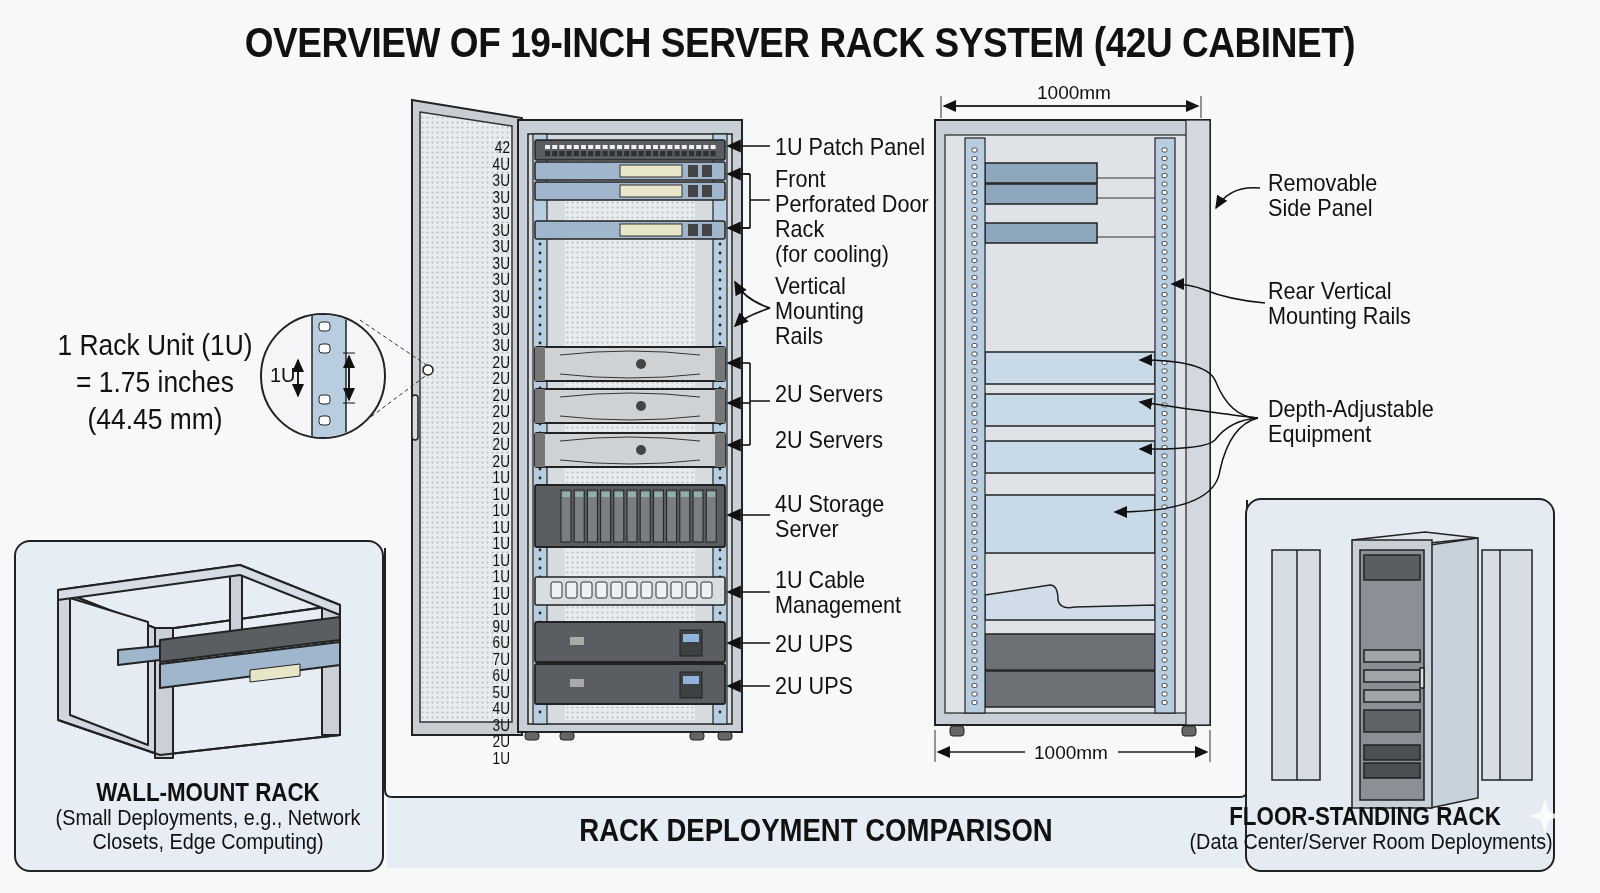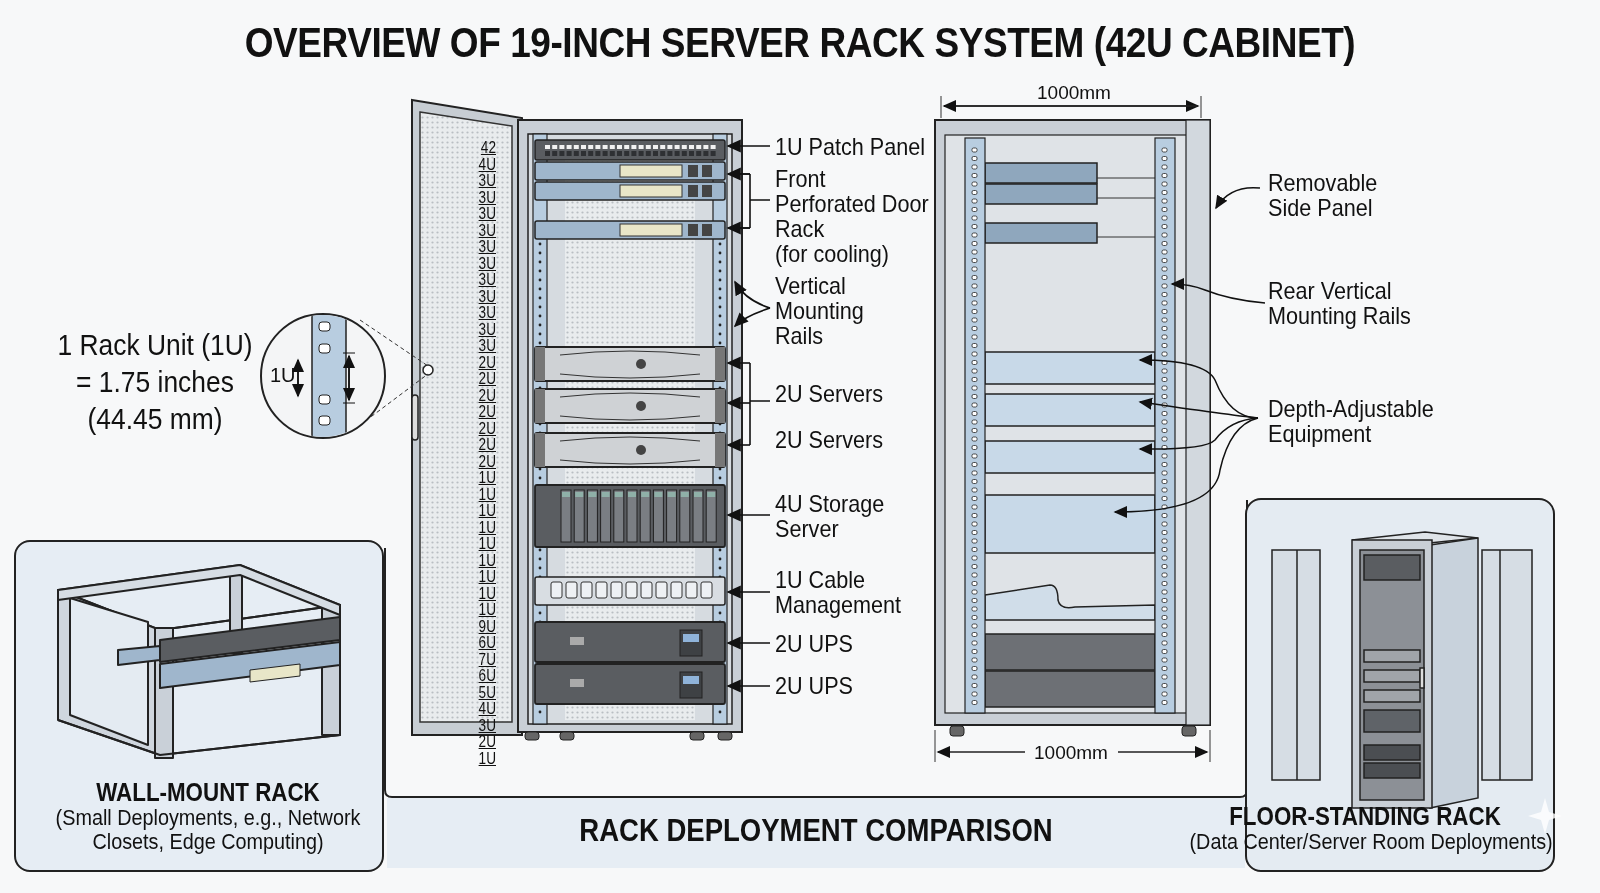--- a/index.html
+++ b/index.html
@@ -585,21 +585,21 @@
     <rect x="1364" y="690" width="56" height="12" fill="#a0a4a9"></rect>
     <rect x="1364" y="710" width="56" height="22" fill="#5f6368"></rect>
     <rect x="1364" y="745" width="56" height="15" fill="#4b4e52"></rect>
     <rect x="1364" y="763" width="56" height="15" fill="#4b4e52"></rect>
     <rect x="1420" y="668" width="4" height="20" fill="#ddd"></rect>
   </g>
 
   <path d="M1545 798 L1549 812 L1562 816 L1549 820 L1545 834 L1541 820 L1528 816 L1541 812 Z" fill="#ffffff" opacity="0.8"></path>
 </svg>
 
-<div class="abs" id="door-units" style="left:460px; top:140px; width:36px;text-decoration:underline;">
+<div class="abs" id="door-units" style="left:474px; top:140px; width:36px;">
     <div class="unit-label">42</div>
     <div class="unit-label">4U</div>
     <div class="unit-label">3U</div>
     <div class="unit-label">3U</div>
     <div class="unit-label">3U</div>
     <div class="unit-label">3U</div>
     <div class="unit-label">3U</div>
     <div class="unit-label">3U</div>
     <div class="unit-label">3U</div>
     <div class="unit-label">3U</div>

